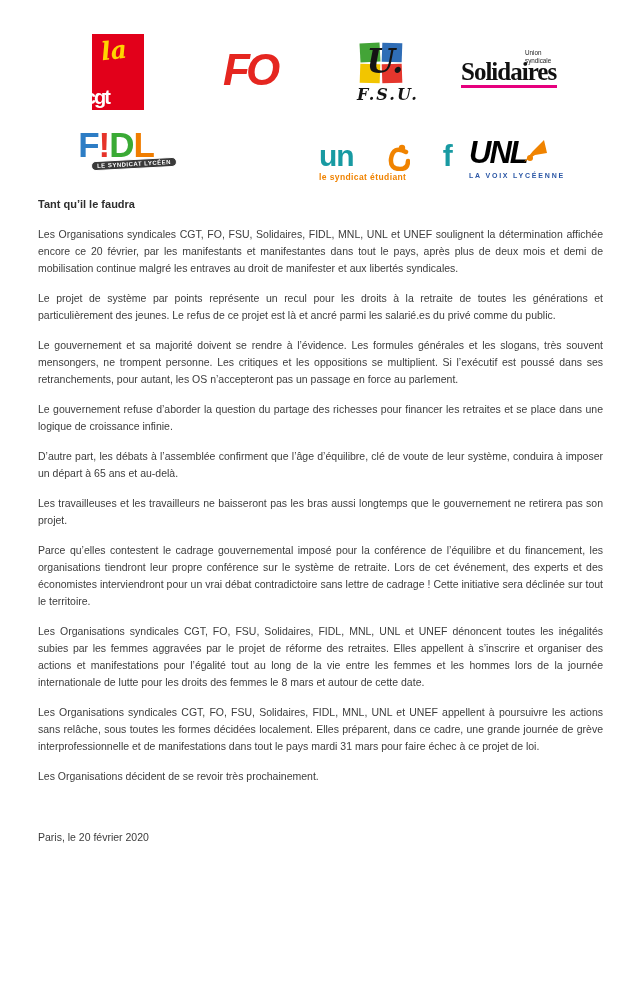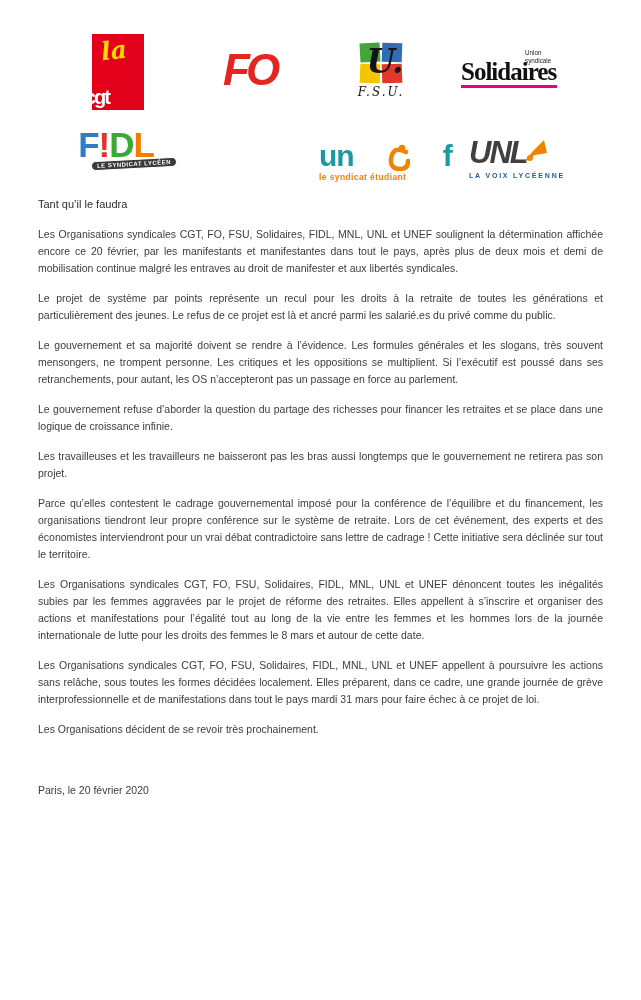--- a/index.html
+++ b/index.html
@@ -30,22 +30,22 @@
   .fsu{left:357px;top:43px;width:48px;text-align:center;}
   .fsu-grid{position:relative;width:42px;height:40px;margin:0 auto;}
   .fsu-sq{position:absolute;width:20px;height:19px;}
   .fsu-sq.g{left:0;top:0;background:#43a437;transform:rotate(-3deg);}
   .fsu-sq.b{left:22px;top:0;background:#2f6db6;transform:rotate(2deg);}
   .fsu-sq.y{left:0;top:21px;background:#f2c500;transform:rotate(2deg);}
   .fsu-sq.r{left:22px;top:21px;background:#e5362d;transform:rotate(-2deg);}
   .fsu-u{position:absolute;left:4px;top:-1px;width:42px;text-align:center;
          font-family:"DejaVu Serif",serif;font-style:italic;font-weight:bold;
          font-size:33px;color:#141414;line-height:40px;}
-  .fsu-cap{margin-top:2px;font-family:"DejaVu Serif",serif;font-style:italic;font-weight:normal;
-           font-size:12px;letter-spacing:2px;color:#141414;}
+  .fsu-cap{margin-top:2px;font-family:"DejaVu Serif",serif;font-style:italic;font-weight:bold;
+           font-size:16px;letter-spacing:2px;color:#141414;}
 
   
   .sol{left:461px;top:49px;width:98px;}
   .sol-top{position:absolute;right:2px;top:0;width:32px;font-size:6.3px;line-height:1.25;
            color:#1a1a1a;text-align:left;}
   .sol-txt{margin-top:10px;font-family:"Liberation Serif",serif;font-weight:bold;
            font-size:25px;letter-spacing:-1px;color:#101010;line-height:1;}
   .sol-bar{height:3px;background:#e6007e;margin-top:1px;width:96px;}
 
   
@@ -69,29 +69,29 @@
   
   .unef{left:319px;top:141px;}
   .unef-row{display:flex;align-items:flex-end;gap:32px;}
   .unef-t{font-size:30px;font-weight:800;color:#189aa2;letter-spacing:-1px;line-height:1;}
   .unef-glyph{margin:0 1px;}
   .unef-cap{margin-top:1px;color:#f08300;font-weight:bold;font-size:8.5px;letter-spacing:.4px;}
 
   
   .unl{left:469px;top:137px;}
   .unl-row{display:flex;align-items:flex-start;}
-  .unl-t{font-size:31px;font-weight:900;font-style:italic;color:#404040;
+  .unl-t{font-size:31px;font-weight:900;font-style:italic;color:#000000;
          letter-spacing:-2px;line-height:1;}
   .unl-horn{margin-left:-5px;position:relative;top:1px;}
   .unl-cap{margin-top:4px;color:#2a56a5;font-weight:bold;font-size:7px;letter-spacing:1.8px;}
 
   
   .doc{position:absolute;top:196px;left:38px;width:565px;text-align:justify;
        font-size:10.5px;line-height:17px;}
-  .doc h1{font-size:11px;font-weight:normal;color:#2e2e2e;margin:0 0 13px;text-align:left;}
+  .doc h1{font-size:11px;font-weight:bold;color:#2e2e2e;margin:0 0 13px;text-align:left;}
   .doc p{margin:0 0 13px;}
   .dateline{margin-top:44px !important;text-align:left;}
 </style>
 </head>
 <body>
 
 <div class="page">
 
   <header class="logo-header">
 
@@ -151,20 +151,21 @@
     </div>
 
   </header>
 
   <main class="doc">
     <h1>Tant qu’il le faudra</h1>
     <p>Les Organisations syndicales CGT, FO, FSU, Solidaires, FIDL, MNL, UNL et UNEF soulignent la détermination affichée encore ce 20 février, par les manifestants et manifestantes dans tout le pays, après plus de deux mois et demi de mobilisation continue malgré les entraves au droit de manifester et aux libertés syndicales.</p>
     <p>Le projet de système par points représente un recul pour les droits à la retraite de toutes les générations et particulièrement des jeunes. Le refus de ce projet est là et ancré parmi les salarié.es du privé comme du public.</p>
     <p>Le gouvernement et sa majorité doivent se rendre à l’évidence. Les formules générales et les slogans, très souvent mensongers, ne trompent personne. Les critiques et les oppositions se multiplient.  Si l’exécutif est poussé dans ses retranchements, pour autant, les OS n’accepteront pas un passage en force au parlement.</p>
     <p>Le gouvernement refuse d’aborder la question du partage des richesses pour financer les retraites et se place dans une logique de croissance infinie.</p>
+    <p>D’autre part, les débats à l’assemblée confirment que l’âge d’équilibre, clé de voute de leur système, conduira à imposer un départ à 65 ans et au-delà.</p>
     <p>Les travailleuses et les travailleurs ne baisseront pas les bras aussi longtemps que le gouvernement ne retirera pas son projet.</p>
     <p>Parce qu’elles contestent le cadrage gouvernemental imposé pour la conférence de l’équilibre et du financement, les organisations tiendront leur propre conférence sur le système de retraite. Lors de cet événement, des experts et des économistes interviendront pour un vrai débat contradictoire sans lettre de cadrage !  Cette initiative sera déclinée sur tout le territoire.</p>
     <p>Les Organisations syndicales CGT, FO, FSU, Solidaires, FIDL, MNL, UNL et UNEF dénoncent toutes les inégalités subies par les femmes aggravées par le projet de réforme des retraites.  Elles appellent à s’inscrire et organiser des actions et manifestations pour l’égalité tout au long de la vie entre les femmes et les hommes lors de la journée internationale de lutte pour les droits des femmes le 8 mars et autour de cette date.</p>
     <p>Les Organisations syndicales CGT, FO, FSU, Solidaires, FIDL, MNL, UNL et UNEF appellent à poursuivre les actions sans relâche, sous toutes les formes décidées localement. Elles préparent, dans ce cadre, une grande journée de grève interprofessionnelle et de manifestations dans tout le pays mardi 31 mars pour faire échec à ce projet de loi.</p>
     <p>Les Organisations décident de se revoir très prochainement.</p>
     <p class="dateline">Paris, le 20 février 2020</p>
   </main>
 
 </div>
 

